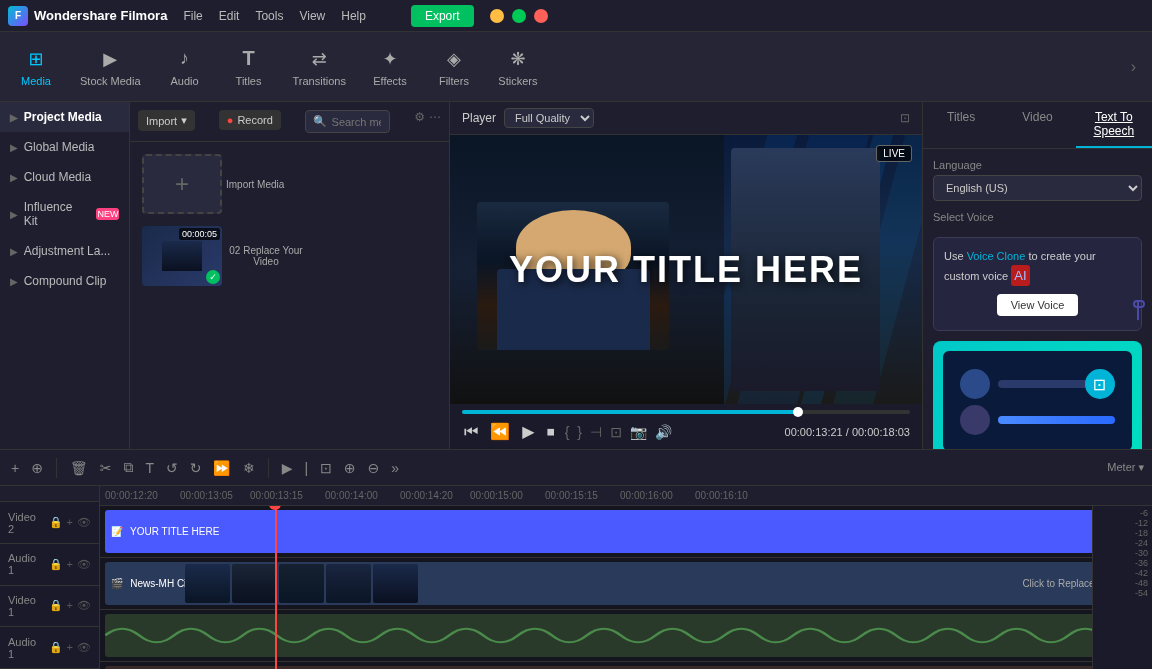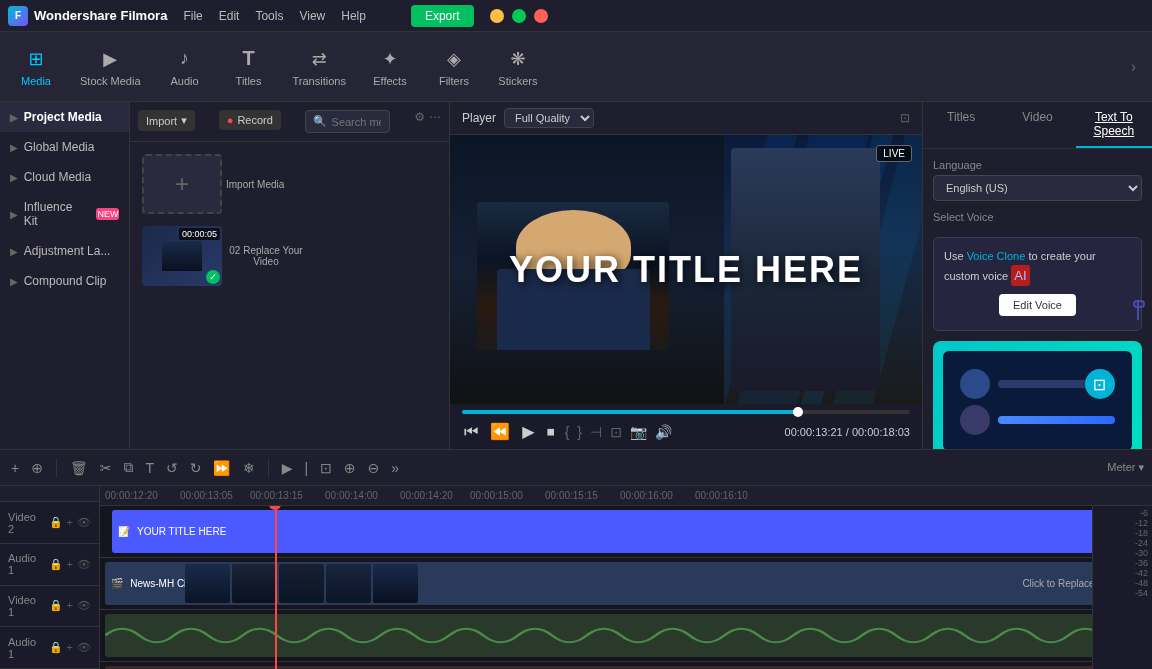--- a/index.html
+++ b/index.html
@@ -340,21 +340,21 @@
       <div>
         <div class="section-label">Select Voice</div>
       </div>
 
       <div class="voice-clone-box">
         <span>Use </span>
         <span class="voice-link">Voice Clone</span>
         <span> to create your custom voice</span>
         <span class="ai-badge">AI</span>
         <br>
-        <button class="clone-voice-btn">Edit Voice</button>
+        <button class="clone-voice-btn">View Voice</button>
         <div style="position:relative;margin-top:4px;">
           <div style="position:absolute;right:-8px;top:-20px;width:2px;height:20px;background:#4a4aaa;"></div>
           <div style="position:absolute;right:-14px;top:-20px;width:12px;height:8px;border:2px solid #4a4aaa;border-radius:4px;"></div>
         </div>
       </div>
 
       <div class="ai-popup">
         <div class="ai-popup-preview">
           <div class="ai-preview-visual">
 
@@ -459,21 +459,21 @@
         <span style="position:absolute;left:595px;font-size:10px;color:#666;">00:00:16:10</span>
       </div>
 
       <div class="tracks-area" style="position:relative;">
 
         <div class="playhead" style="left:175px;">
           <div class="playhead-marker"></div>
         </div>
 
         <div class="track-row">
-          <div class="track-clip clip-title" style="left:12px;right:15px;">
+          <div class="track-clip clip-title" style="left:5px;right:15px;">
             <span class="clip-label">
               <span style="margin-right:4px;">📝</span>
               <span>YOUR TITLE HERE</span>
             </span>
           </div>
         </div>
 
         <div class="track-row">
           <div class="track-clip clip-video" style="left:5px;right:15px;background:#2a3a5a;">
             <span class="clip-label">

